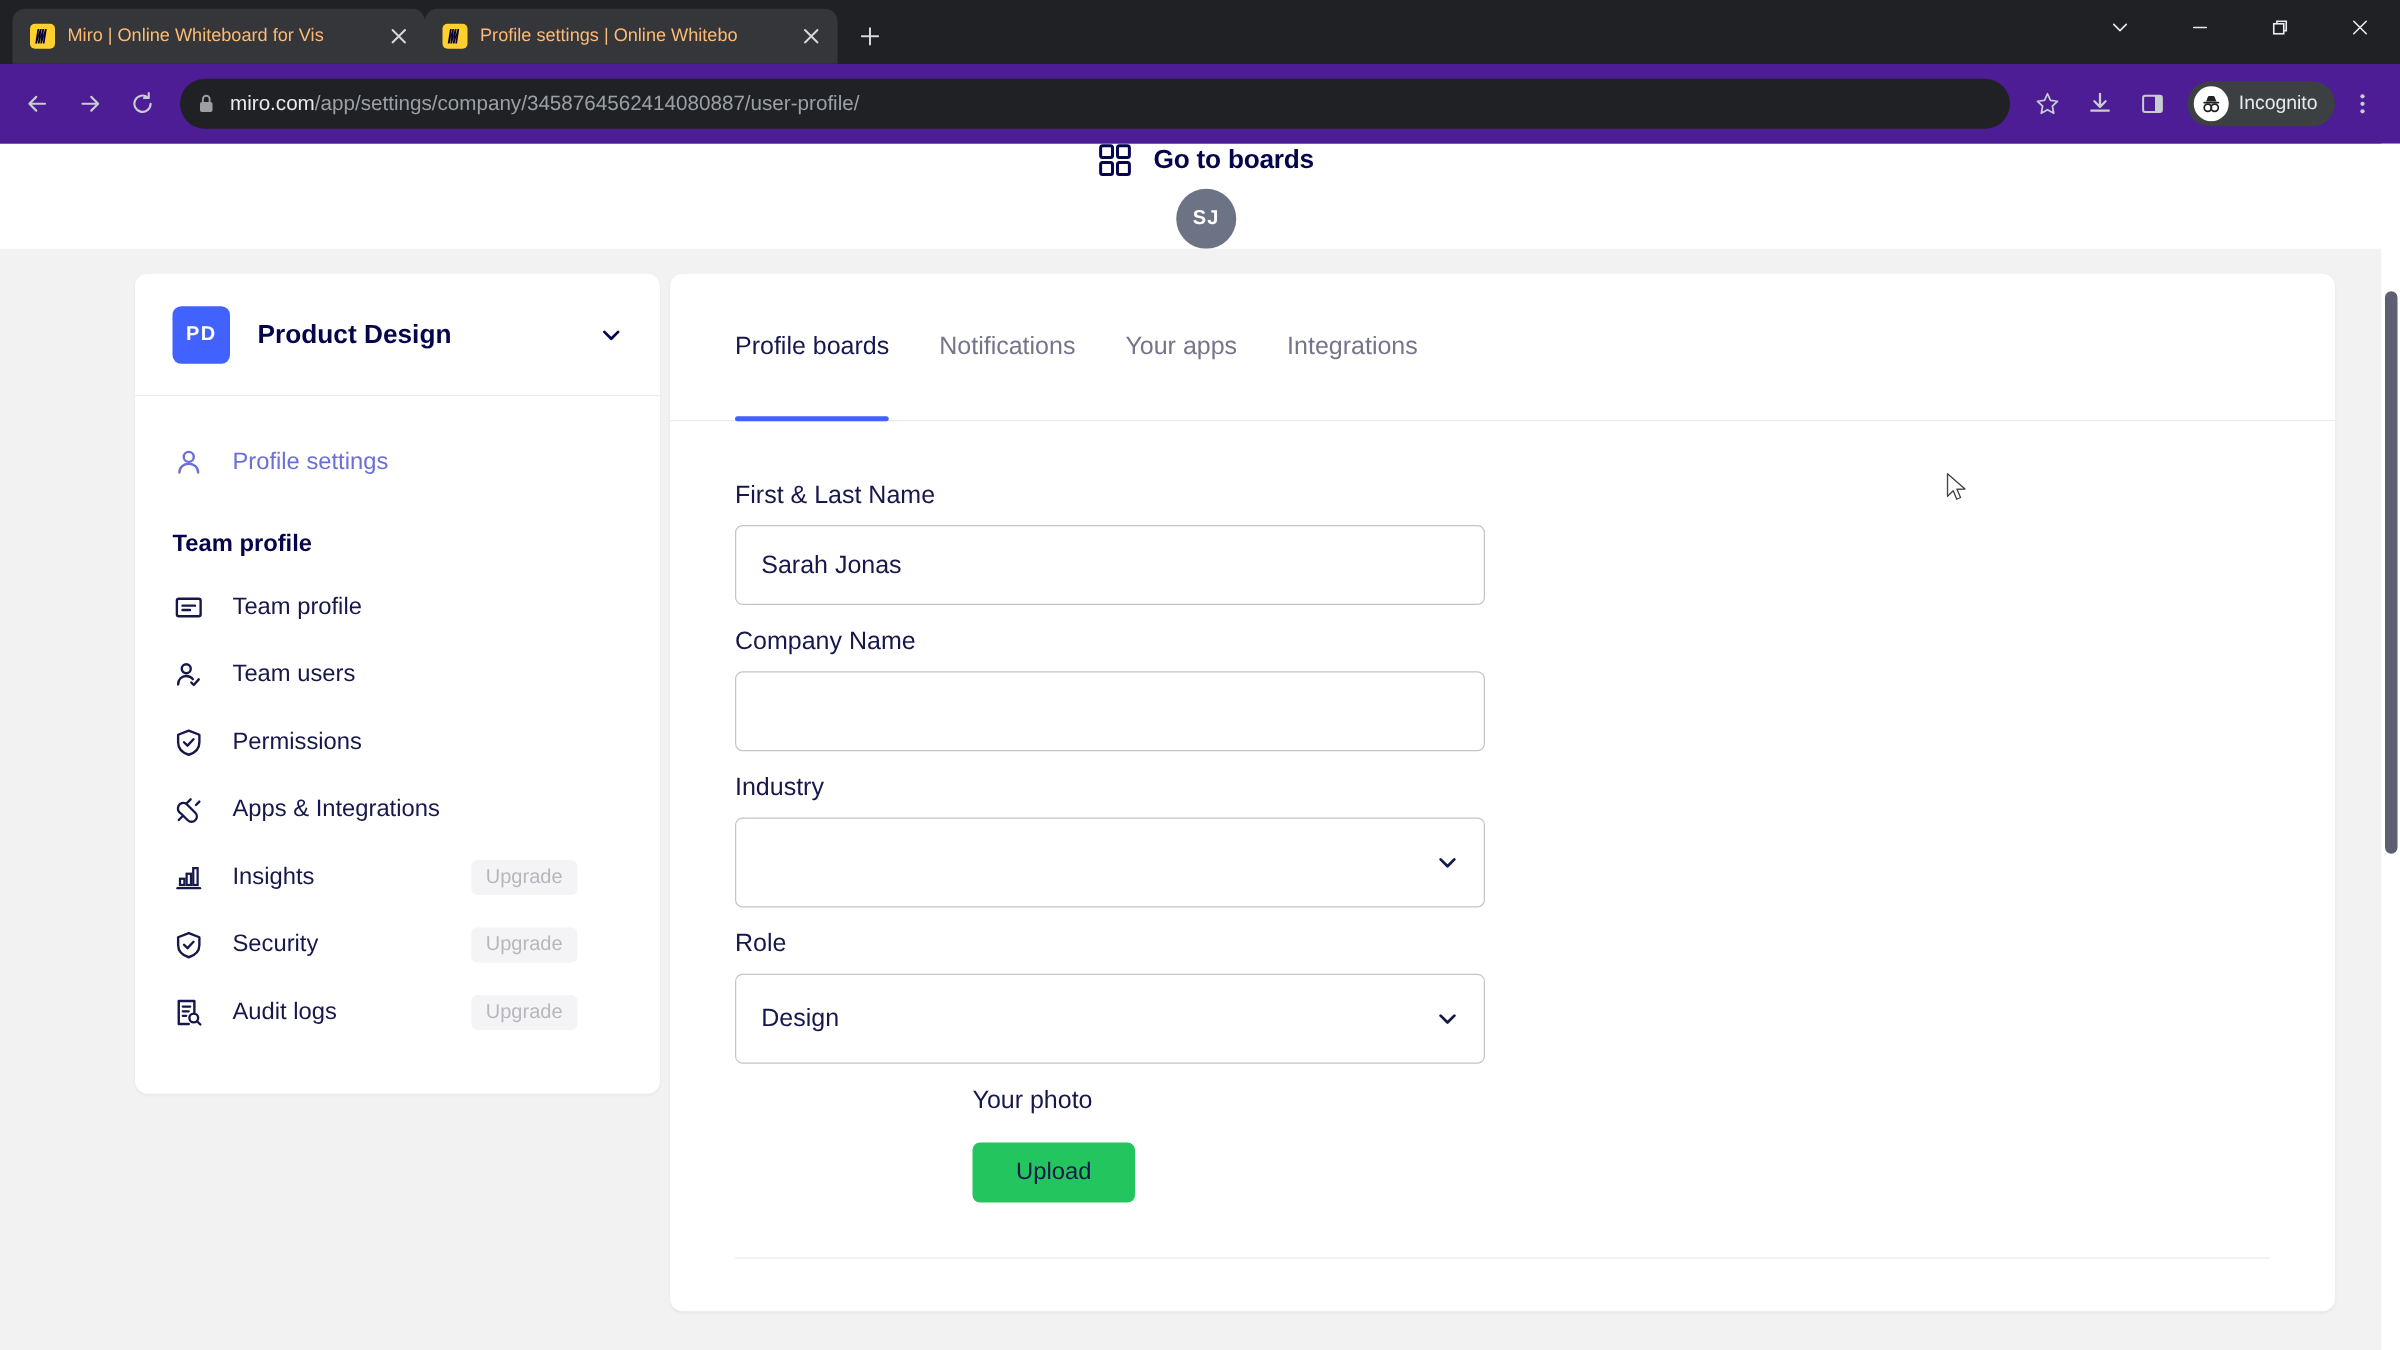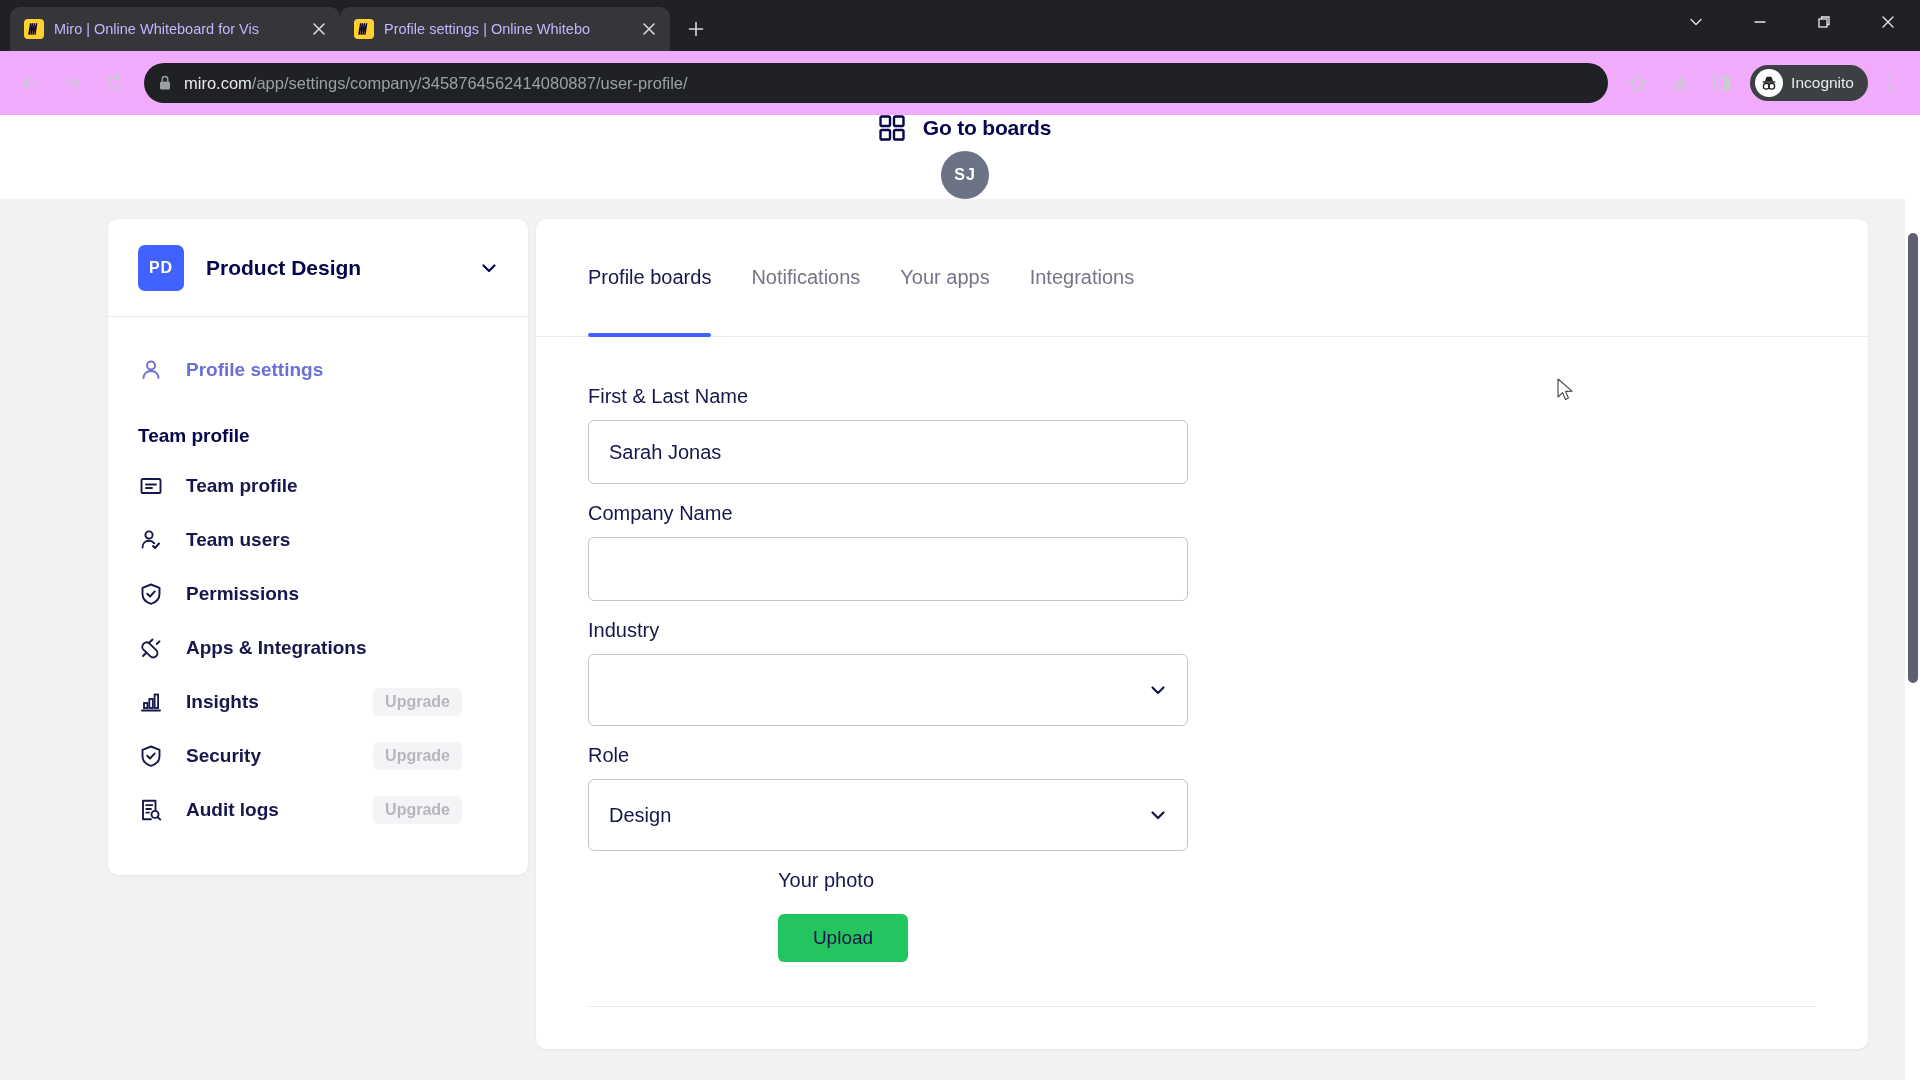--- a/index.html
+++ b/index.html
@@ -22,21 +22,21 @@
     position: relative; cursor: default;
   }
   .tab.inactive { background: #35363a; }
   .tab.active { background: #35363a; }
   .tab-fav {
     width: 20px; height: 20px; border-radius: 4px; background: #ffd02f;
     flex: 0 0 20px; display: flex; align-items: center; justify-content: center;
     overflow: hidden;
   }
   .tab-title {
-    flex: 1; color: #c4b5fd; font-size: 14.5px; white-space: nowrap;
+    flex: 1; color: #fdba74; font-size: 14.5px; white-space: nowrap;
     overflow: hidden; text-overflow: clip; mask-image: linear-gradient(to right, #000 85%, transparent 100%);
     -webkit-mask-image: linear-gradient(to right, #000 85%, transparent 100%);
   }
   .tab-close {
     width: 22px; height: 22px; border-radius: 50%; display: flex;
     align-items: center; justify-content: center; color: #d6d8db; flex: 0 0 22px;
   }
   .newtab {
     width: 36px; height: 36px; margin-left: 8px; margin-bottom: 4px;
     display: flex; align-items: center; justify-content: center;
@@ -44,21 +44,21 @@
   }
   .wincontrols {
     position: absolute; right: 0; top: 0; height: 44px; display: flex; align-items: center;
   }
   .wc {
     width: 64px; height: 44px; display: flex; align-items: center; justify-content: center;
     color: #e8eaed;
   }
 
   .toolbar {
-    height: 64px; background: #f0abfc; display: flex; align-items: center;
+    height: 64px; background: #4c1d95; display: flex; align-items: center;
     padding: 0 10px; gap: 2px;
   }
   .tb-btn {
     width: 40px; height: 40px; border-radius: 50%; display: flex;
     align-items: center; justify-content: center; color: #c9ccd1; flex: 0 0 40px;
   }
   .omnibox {
     flex: 1; height: 40px; background: #202124; border-radius: 20px;
     display: flex; align-items: center; padding: 0 14px; margin: 0 8px; gap: 12px;
     min-width: 0;
@@ -115,21 +115,20 @@
     color: #fff; font-size: 16px; font-weight: bold; letter-spacing: 1px;
     display: flex; align-items: center; justify-content: center; flex: 0 0 46px;
   }
   .team-name { font-size: 21px; font-weight: bold; color: #05054b; flex: 1; }
   .chev { color: #05054b; display: flex; align-items: center; }
 
   .side-nav { padding: 26px 0 38px 0; }
   .nav-item {
     display: flex; align-items: center; gap: 22px; height: 54px; padding: 0 30px;
     position: relative;
-    font-weight: bold;
   }
   .nav-icon { width: 26px; height: 26px; flex: 0 0 26px; display: flex; align-items: center; justify-content: center; color: #16174b; }
   .nav-icon.accent { color: #6b6fd6; }
   .nav-label { font-size: 19px; color: #16174b; flex: 1; }
   .nav-label.accent { color: #6b6fd6; }
   .nav-section-title {
     font-size: 19px; font-weight: bold; color: #05054b; padding: 28px 30px 12px 30px;
   }
   .upgrade-badge {
     font-size: 16px; color: #b6b6bf; background: #f4f4f6; border-radius: 5px;

